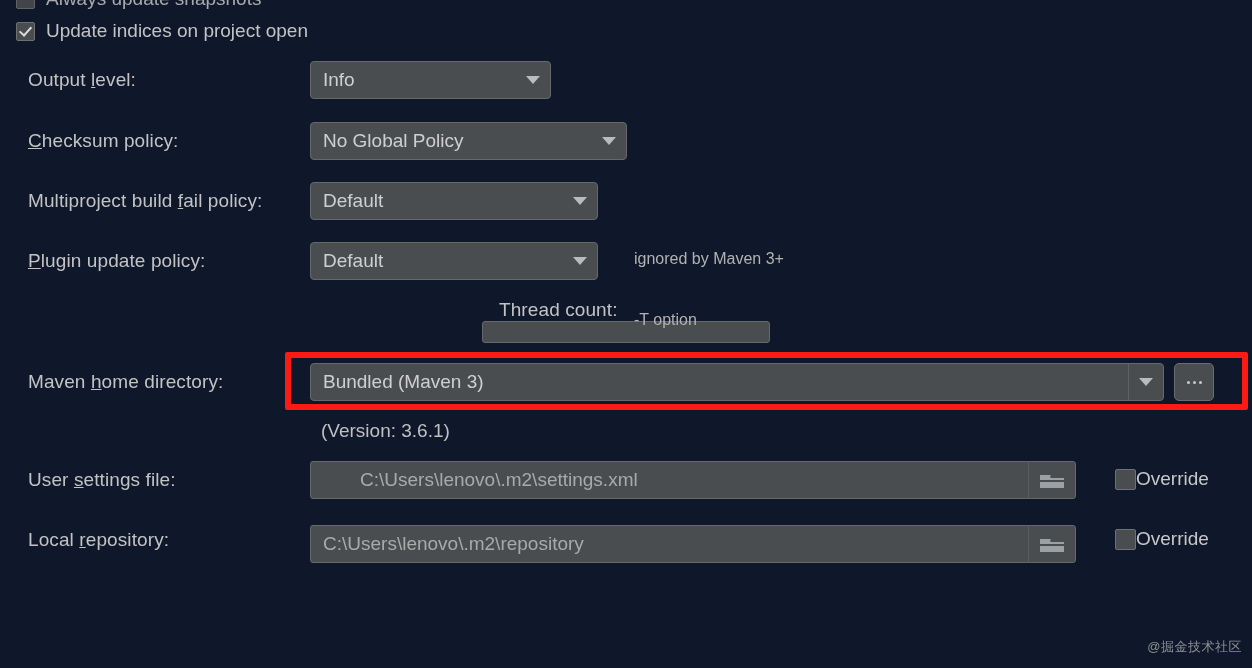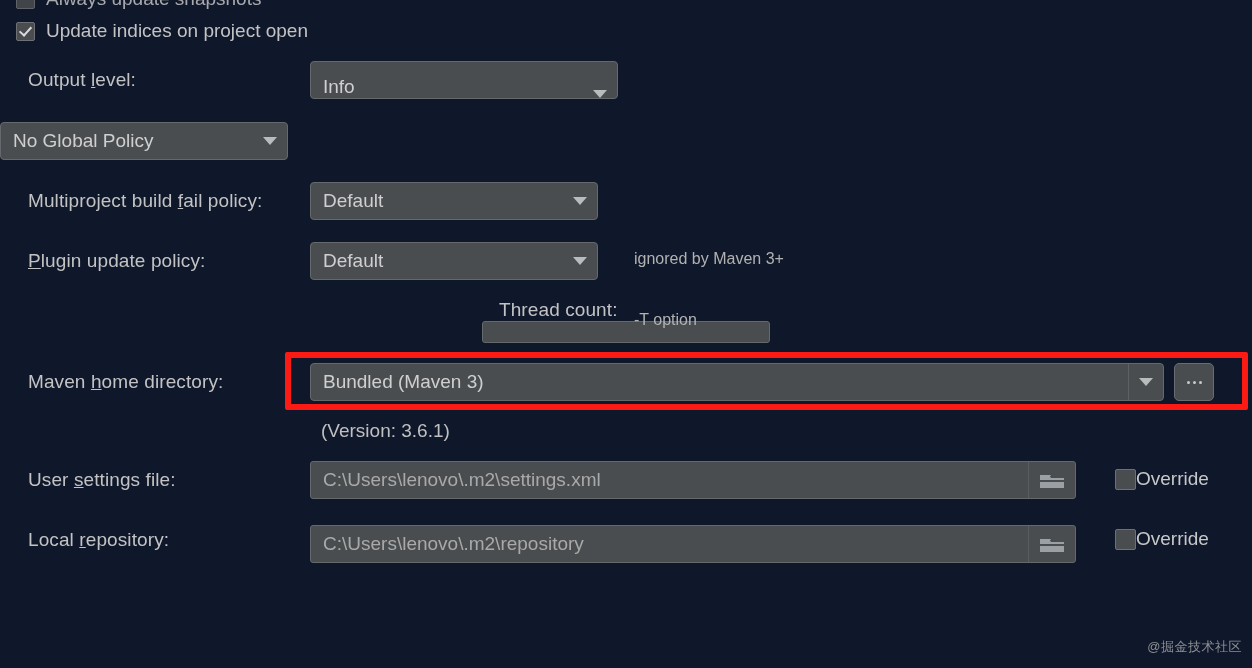--- a/index.html
+++ b/index.html
@@ -231,28 +231,29 @@
     <span class="cbtext">Always update snapshots</span>
   </div>
 
   <div class="cbrow" style="left:16px; top:20px;">
     <span class="cbox checked"></span>
     <span class="cbtext">Update indices on project open</span>
   </div>
 
   <div class="row" style="top:58px;">
     <div class="label"><span>Output </span><u>l</u><span>evel:</span></div>
-    <div class="combo" style="width:308px;align-items:flex-end;">
+    <div class="combo" style="width:241px;">
       <span class="value">Info</span>
       <span class="caret"></span>
     </div>
   </div>
 
   <div class="row" style="top:119px;">
-    <div class="combo" style="width:288px;justify-content:flex-end;">
+    <div class="label"><span></span><u>C</u><span>hecksum policy:</span></div>
+    <div class="combo" style="width:317px;justify-content:flex-end;">
       <span class="value">No Global Policy</span>
       <span class="caret"></span>
     </div>
   </div>
 
   <div class="row" style="top:179px;">
     <div class="label"><span>Multiproject build </span><u>f</u><span>ail policy:</span></div>
     <div class="combo" style="width:288px;">
       <span class="value">Default</span>
       <span class="caret"></span>
@@ -286,21 +287,21 @@
       <i></i>
       <i></i>
       <i></i>
     </div>
   </div>
 
   <div class="hint" style="left:321px; top:420px; font-size:19px; color:#c0c0c0;">(Version: 3.6.1)</div>
 
   <div class="row" style="top:458px;">
     <div class="label"><span>User </span><u>s</u><span>ettings file:</span></div>
-    <div class="field" style="width:766px;">
+    <div class="field" style="width:766px;padding-left:37px;">
       <span class="value">C:\Users\lenovo\.m2\settings.xml</span>
       <span class="folder">
         <svg width="26" height="20" viewBox="0 0 26 20" aria-hidden="true">
           <path d="M1 5 L1 18 L25 18 L25 8 L12 8 L10 5 Z" fill="#9aa0a3"></path>
           <path d="M1 5 L1 8 L10 8 L12 5 Z" fill="#9aa0a3"></path>
           <rect x="1" y="10" width="24" height="2" fill="#4a4d4f"></rect>
         </svg>
       </span>
     </div>
   </div>

